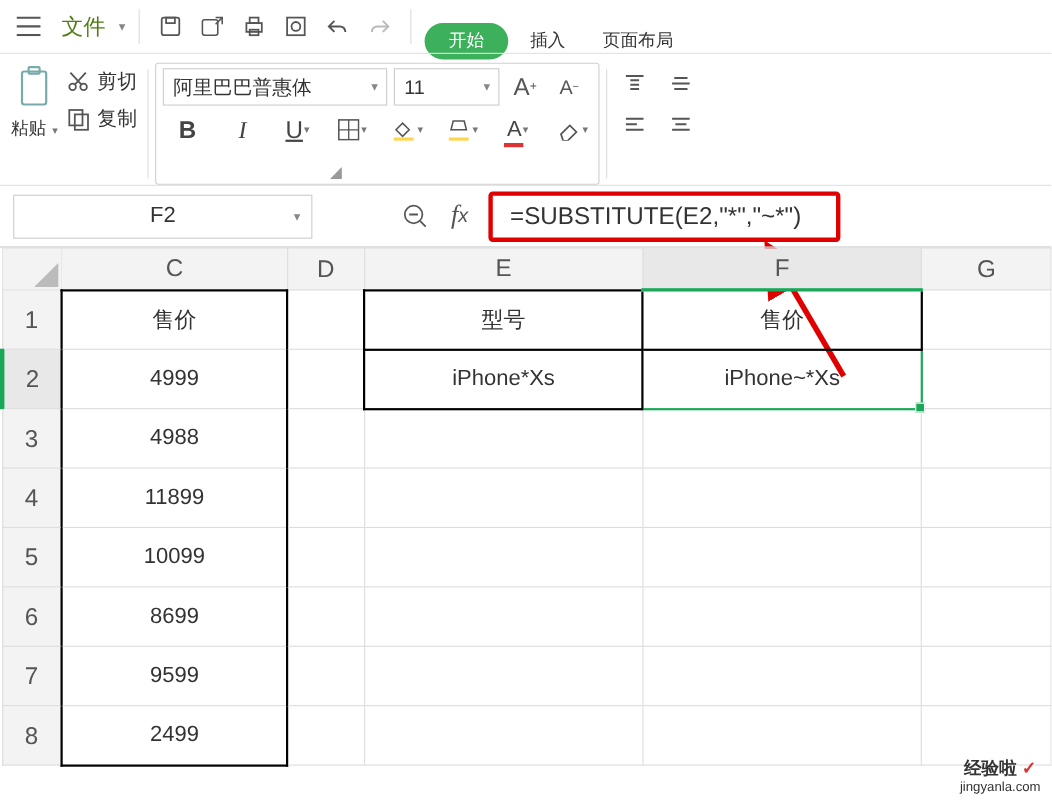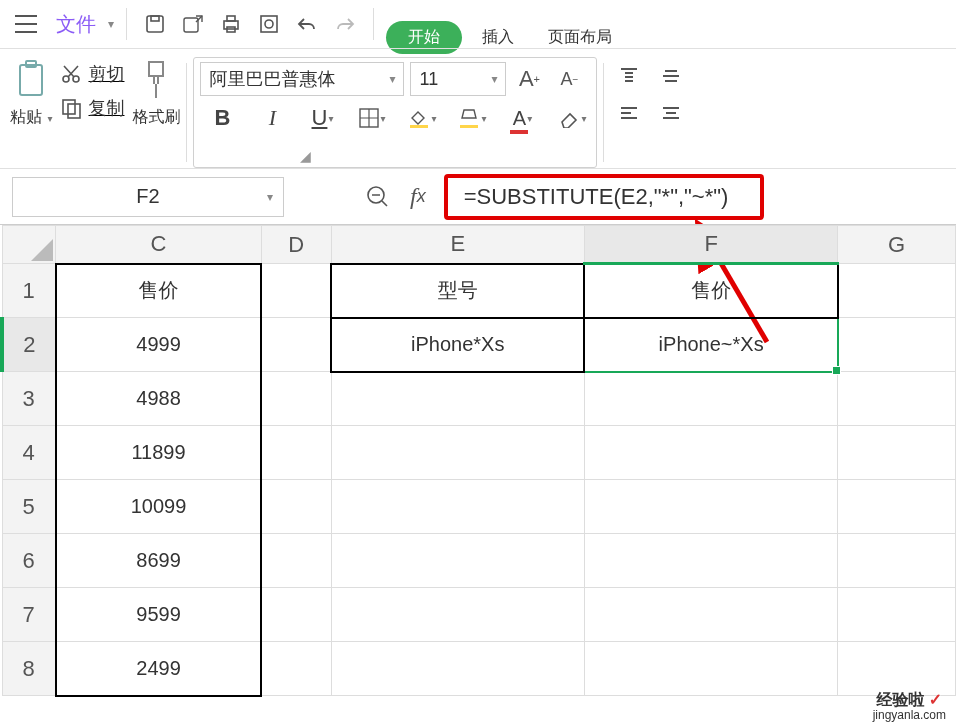--- a/index.html
+++ b/index.html
@@ -1,34 +1,34 @@
 <!DOCTYPE html>
 <html><head>
 <meta charset="utf-8">
 <style>
 *{box-sizing:border-box;margin:0;padding:0;font-family:"Microsoft YaHei",Arial,sans-serif;}
 body{width:956px;height:728px;background:#fff;overflow:hidden;position:relative;}
 
 
 .menubar{height:48px;display:flex;align-items:center;padding:4px 12px;gap:6px;}
 .menubar .hamburger{width:28px;height:28px;display:flex;align-items:center;justify-content:center;color:#555;}
-.menubar .menu-item{font-size:20px;color:#8b5cf6;padding:4px 10px;}
+.menubar .menu-item{font-size:20px;color:#4d7c0f;padding:4px 10px;}
 .menubar .tab{font-size:16px;color:#333;padding:6px 14px;margin-top:26px;}
 .menubar .tab.active{background:#3cb05a;color:#fff;border-radius:18px;padding:6px 22px;}
 .menubar .sep{width:1px;height:32px;background:#ddd;margin:0 6px;}
 .icon-btn{width:32px;height:32px;display:flex;align-items:center;justify-content:center;color:#555;}
 
 
 .ribbon{height:120px;border-top:1px solid #e0e0e0;display:flex;align-items:stretch;padding:8px 10px 0;position:relative;}
 .ribbon .vsep{width:1px;background:#ddd;margin:6px 6px;}
 .big-btn{display:flex;flex-direction:column;align-items:center;gap:4px;font-size:16px;color:#333;}
 .big-btn .icoslot{height:46px;display:flex;align-items:center;}
 .small-row{display:flex;align-items:center;gap:6px;font-size:18px;color:#333;padding:3px 4px;}
 .clip-group{display:flex;gap:4px;align-items:flex-start;}
-.clip-col{display:flex;flex-direction:column;gap:4px;padding-top:2px;text-decoration:underline;}
+.clip-col{display:flex;flex-direction:column;gap:4px;padding-top:2px;}
 
 
 .font-group{border:1px solid #d0d0d0;border-radius:3px;padding:4px 6px;display:flex;flex-direction:column;gap:4px;}
 .font-row{display:flex;align-items:center;gap:6px;}
 .font-sel{border:1px solid #ccc;height:34px;font-size:18px;color:#333;background:#fff;display:flex;align-items:center;padding:0 8px;position:relative;}
 .font-sel .chev{margin-left:auto;color:#888;font-size:12px;}
 .fname{width:204px;justify-content:flex-end;} .fsize{width:96px;}
 .fbtn{width:34px;height:34px;display:flex;align-items:center;justify-content:center;color:#555;}
 .font-row2{display:flex;gap:14px;align-items:center;padding-left:4px;}
 .ffbtn{width:36px;height:36px;display:flex;align-items:center;justify-content:center;color:#444;font-size:22px;position:relative;}
@@ -150,29 +150,20 @@
         <span>剪切</span>
       </div>
       <div class="small-row">
         <svg width="22" height="22">
             <rect x="3" y="3" width="12" height="14" fill="none" stroke="#555" stroke-width="1.6"></rect>
             <rect x="8" y="7" width="12" height="14" fill="none" stroke="#555" stroke-width="1.6"></rect>
           </svg>
         <span>复制</span>
       </div>
     </div>
-    <div class="big-btn">
-      <div class="icoslot">
-          <svg width="38" height="44">
-            <rect x="12" y="4" width="14" height="14" fill="none" stroke="#888" stroke-width="2"></rect>
-            <path d="M17 18v8M21 18v8M19 26v14" stroke="#888" stroke-width="2"></path>
-          </svg>
-        </div>
-      <span>格式刷</span>
-    </div>
   </div>
   <div class="vsep"></div>
 
   <div class="font-group">
     <div class="font-row">
       <div class="font-sel fname">
           <span>阿里巴巴普惠体</span>
           <span class="chev">▾</span>
         </div>
       <div class="font-sel fsize">

